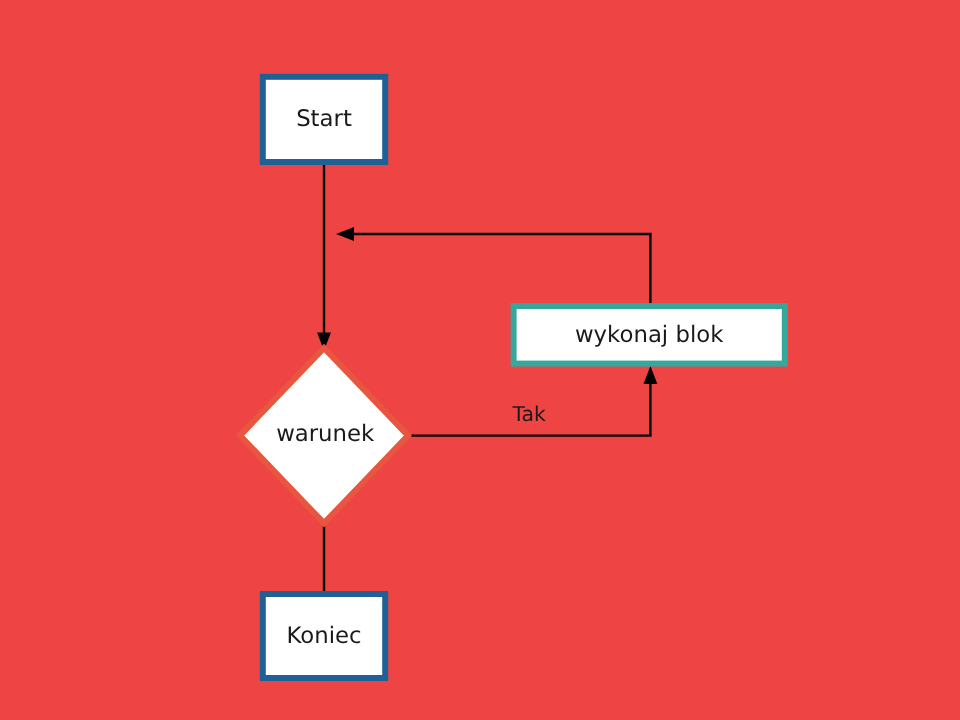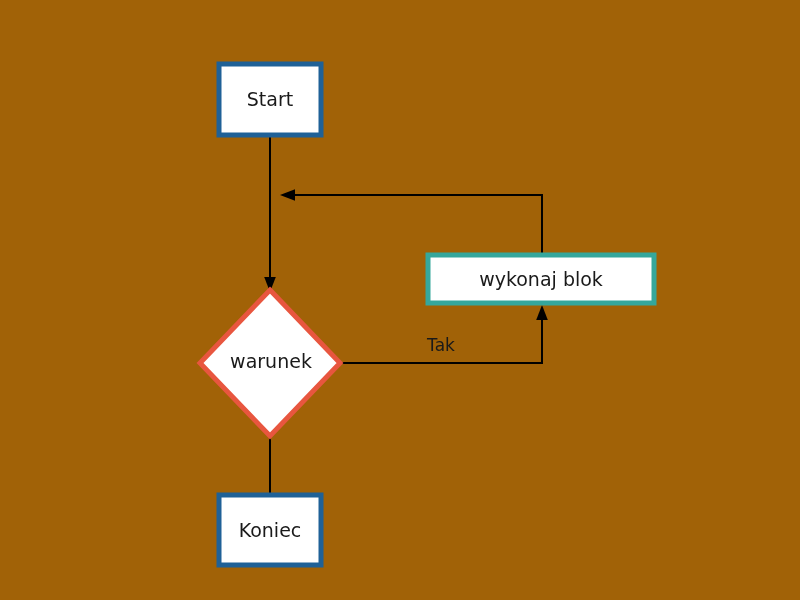--- a/index.html
+++ b/index.html
@@ -10,21 +10,21 @@
   body {
     width: 800px;
     height: 600px;
     overflow: hidden;
     font-family: "DejaVu Sans", sans-serif;
   }
   #canvas {
     position: relative;
     width: 800px;
     height: 600px;
-    background: #a16207;
+    background: #ef4444;
   }
   #flow-svg {
     position: absolute;
     top: 0;
     left: 0;
     width: 800px;
     height: 600px;
     display: block;
   }
   .node-label {

